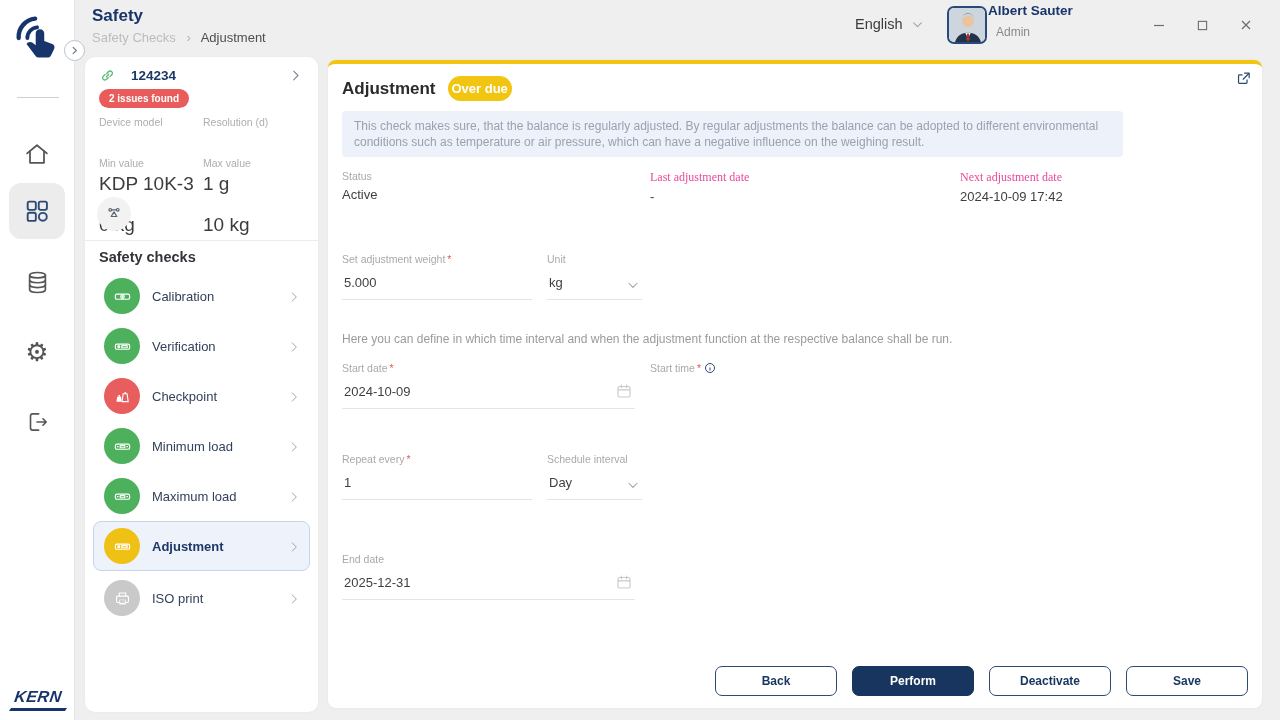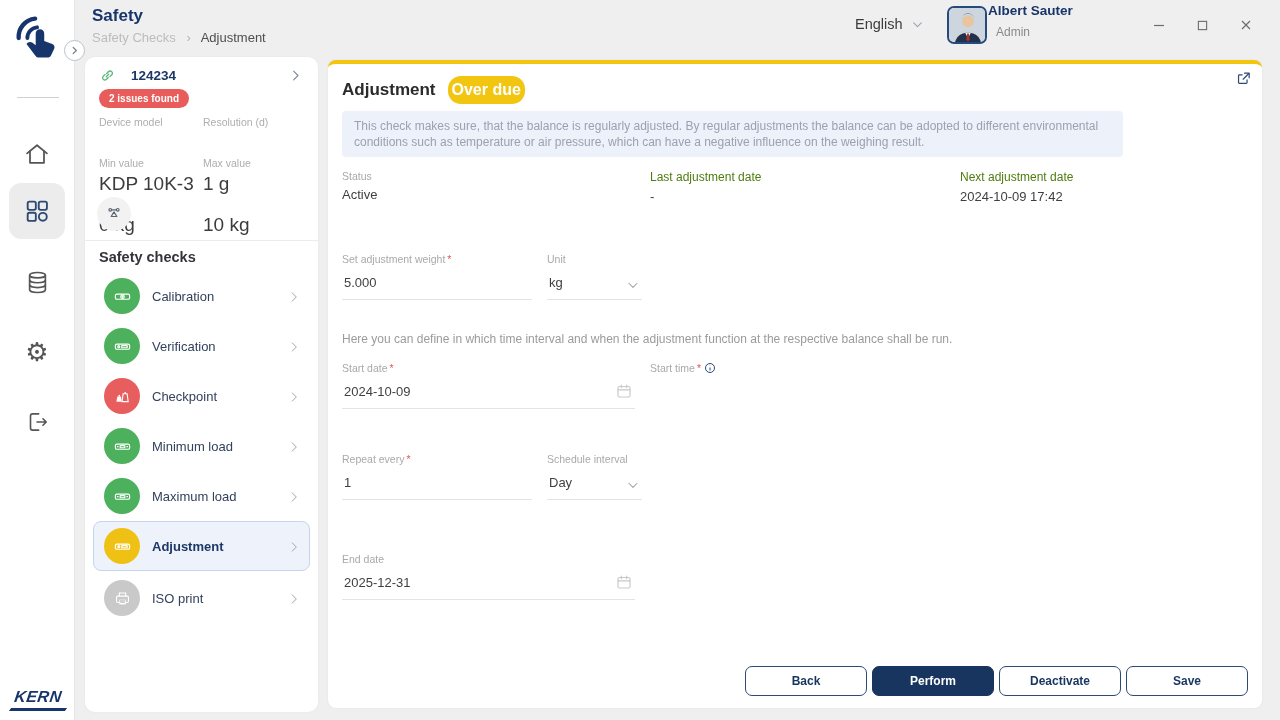--- a/index.html
+++ b/index.html
@@ -84,37 +84,37 @@
   
   .card {
     position:absolute; left:328px; top:60px; width:934px; height:648px;
     background:#fff; border-radius:8px; border-top:4px solid #f2c511;
     box-shadow:0 0 3px rgba(0,0,0,.05);
   }
   .expand-btn { position:absolute; right:8px; top:4px; background:none; border:none; cursor:pointer; padding:2px; }
   .card-title-row { position:absolute; left:14px; top:12px; display:flex; align-items:center; gap:12px; }
   .card-title { font-size:17px; font-weight:bold; color:#2b2b2b; }
   .overdue-badge {
-    background:#f2c511; color:#fff; font-size:16px; font-weight:bold;
+    background:#f2c511; color:#fff; font-size:13px; font-weight:bold;
     padding:5px 4px; border-radius:13px;
   }
   .info-box {
     position:absolute; left:14px; top:47px; width:781px; min-height:41px;
     background:#edf1f9; border-radius:4px; padding:7px 12px;
     font-size:12px; color:#9aa1b1; line-height:1.35;
   }
   .fld-label { position:absolute; font-size:10.5px; color:#a9a9a9; white-space:nowrap; }
-  .fld-label.mid { font-size:12px; color:#4d7c0f; }
+  .fld-label.mid { font-size:12px; color:#ec4899;font-family:Liberation Serif, serif; }
   .req { color:#e05c5c; margin-left:2px; }
   .fld-value { position:absolute; font-size:13px; color:#3f3f3f; white-space:nowrap; }
   .field { position:absolute; border-bottom:1px solid #e4e4e4; height:30px; }
   .field .val { position:absolute; left:2px; top:5px; font-size:13px; color:#3f3f3f; }
   .field .fic { position:absolute; right:2px; top:3px; }
   .hint { position:absolute; left:14px; top:268px; font-size:12px; color:#9b9b9b; }
-  .btn-row { position:absolute; left:0; bottom:12px; width:920px; display:flex; justify-content:flex-end; gap:5px; }
+  .btn-row { position:absolute; left:0; bottom:12px; width:920px; display:flex; justify-content:flex-end; gap:15px; }
   .btn {
     min-width:122px; height:30px; border-radius:7px; border:1px solid #2c4a73;
     background:#fff; color:#17355e; font-size:12px; font-weight:bold; cursor:pointer;
     font-family:"Liberation Sans", sans-serif;
   }
   .btn.primary { background:#17355e; color:#fff; border-color:#17355e; }
   svg { display:block; }
 </style>
 </head>
 <body>

